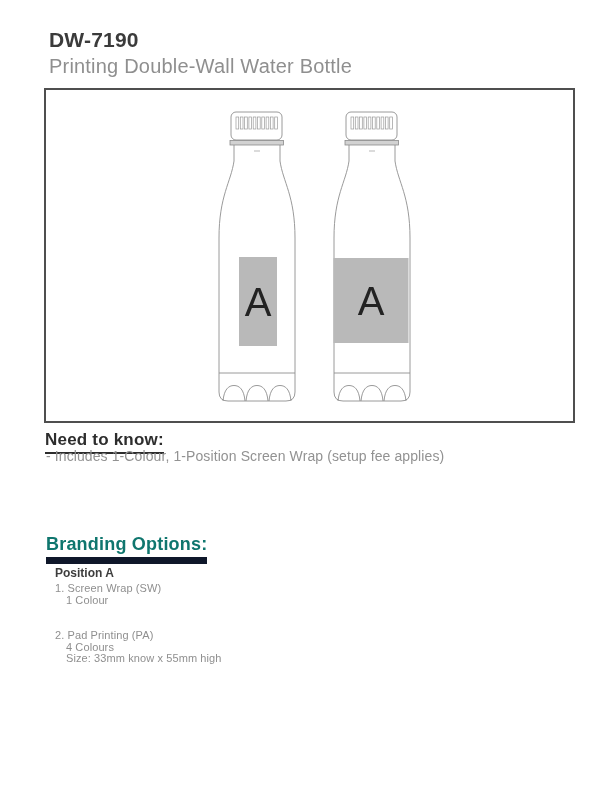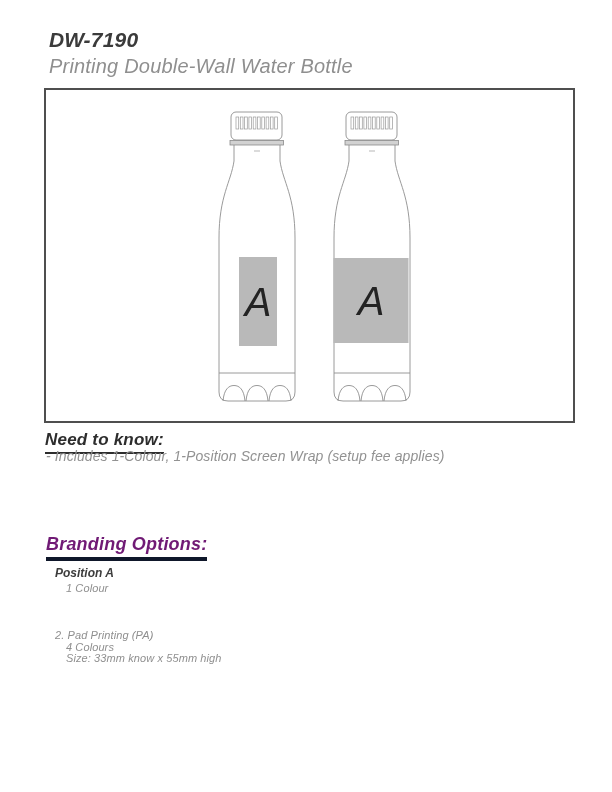--- a/index.html
+++ b/index.html
@@ -1,41 +1,40 @@
 <!DOCTYPE html>
 <html><head>
 <meta charset="utf-8">
 <style>
   html,body{margin:0;padding:0;background:#ffffff;}
   .page{
     position:relative;width:612px;height:792px;background:#ffffff;overflow:hidden;
     font-family:"Liberation Sans","DejaVu Sans",sans-serif;
-    font-style:italic;
   }
   .abs{position:absolute;}
   .title{
     left:49px;top:28px;font-size:21px;font-weight:700;color:#3b3b3b;letter-spacing:.2px;
   }
   .subtitle{
     left:49px;top:55px;font-size:20px;font-weight:400;color:#8f8f8f;letter-spacing:.2px;
   }
   .frame{
     left:44px;top:88px;width:527px;height:331px;border:2px solid #4f4f4f;background:#ffffff;
   }
   .frame svg{display:block;}
   .h-need{
     left:45px;top:430px;font-size:17px;font-weight:700;color:#2d2d2d;
     display:inline-block;border-bottom:2px solid #2d2d2d;padding-bottom:2px;letter-spacing:.2px;
   }
   .note{
     left:46px;top:448px;font-size:14px;color:#929292;letter-spacing:.1px;
   }
   .h-brand{
-    left:46px;top:534px;font-size:18px;font-weight:700;color:#701a75;
-    display:inline-block;border-bottom:4px solid #0f172a;padding-bottom:2px;letter-spacing:.2px;
+    left:46px;top:534px;font-size:18px;font-weight:700;color:#0f766e;
+    display:inline-block;border-bottom:7px solid #0f172a;padding-bottom:2px;letter-spacing:.2px;
   }
   .pos-title{
     left:55px;top:566px;font-size:12px;font-weight:700;color:#3d3d3d;
   }
   .method{
     left:55px;font-size:11px;color:#8f8f8f;line-height:11.5px;letter-spacing:.1px;
   }
   .method .cont{padding-left:11px;}
   .m1{top:583px;}
   .m2{top:630px;}
@@ -98,20 +97,21 @@
     </svg>
   </div>
 
   <div class="abs h-need">Need to know:</div>
   <div class="abs note">- Includes 1-Colour, 1-Position Screen Wrap (setup fee applies)</div>
 
   <div class="abs h-brand">Branding Options:</div>
   <div class="abs pos-title">Position A</div>
 
   <div class="abs method m1">
+    <div class="lead">1. Screen Wrap (SW)</div>
     <div class="cont">1 Colour</div>
   </div>
 
   <div class="abs method m2">
     <div class="lead">2. Pad Printing (PA)</div>
     <div class="cont">4 Colours</div>
     <div class="cont">Size: 33mm know x 55mm high</div>
   </div>
 
 

